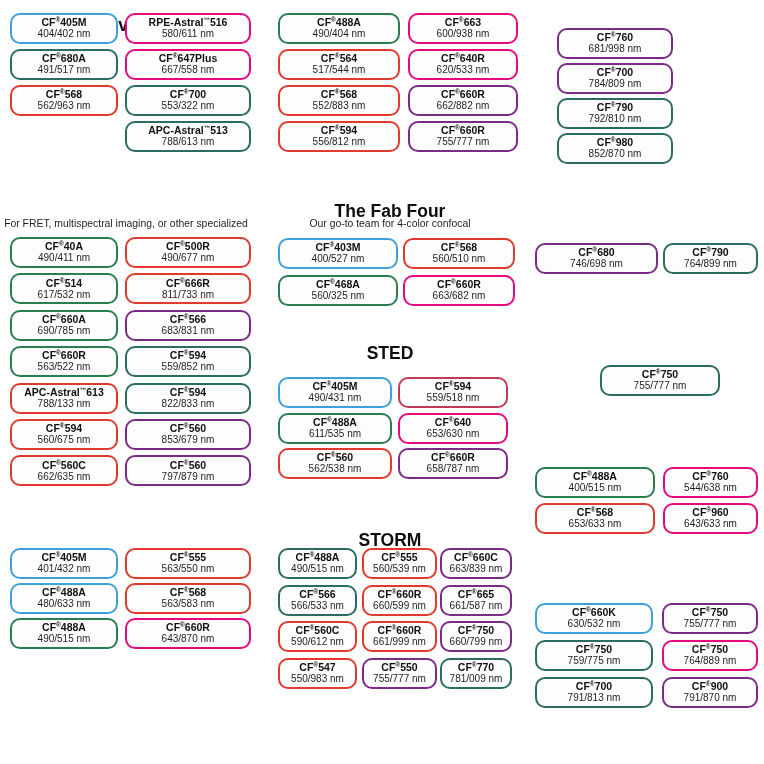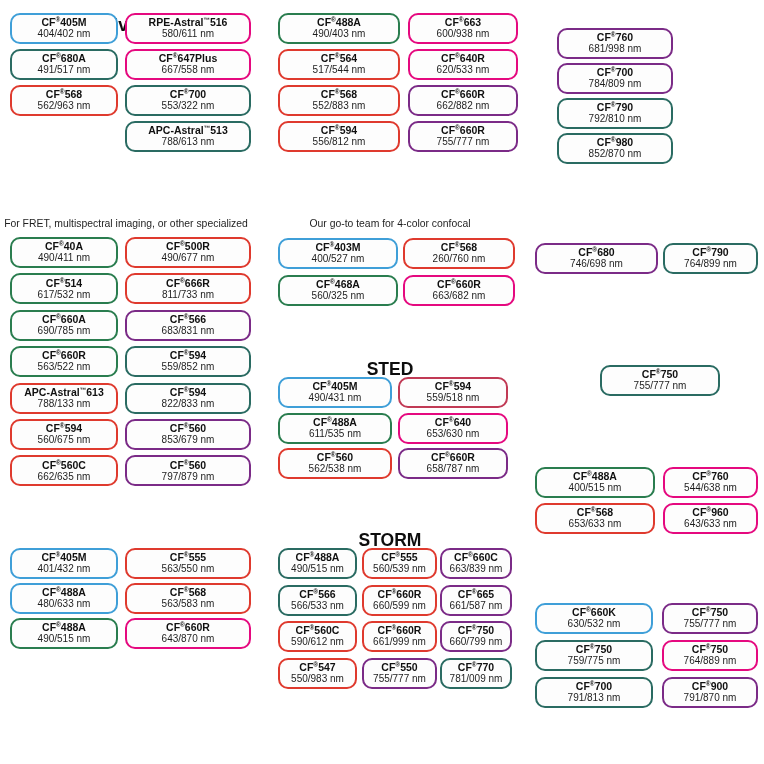--- a/index.html
+++ b/index.html
@@ -22,34 +22,35 @@
     text-align:center;line-height:1.25;
   }
   .sec-sub{
     position:absolute;font-size:10.4px;color:#1f1f1f;text-align:center;white-space:nowrap;
   }
   .hdr-alt-t{left:0;top:186;width:252px;}
   .hdr-alt-s{left:-6px;top:208px;width:264px;}
   .hdr-fab-t{left:268px;top:186px;width:244px;}
   .hdr-fab-s{left:268px;top:208px;width:244px;}
   .hdr-pa-t{left:580px;top:303px;width:160px;}
-  .hdr-sted-t{left:268px;top:344px;width:244px;}
+  .hdr-sted-t{left:268px;top:328px;width:244px;}
   .hdr-tirf-t{left:555px;top:433px;width:200px;}
   .hdr-sim-t{left:0;top:515px;width:252px;}
   .hdr-storm-t{left:268px;top:515px;width:244px;}
   .hdr-2p-t{left:555px;top:573px;width:200px;}
 </style>
 </head>
 <body>
 
 <div class="canvas">
 
   <h2 class="sec-title hdr-alt-t">Alternative spectra</h2>
   <p class="sec-sub  hdr-alt-s">For FRET, multispectral imaging, or other specialized</p>
 
+  <h2 class="sec-title hdr-fab-t">The Fab Four</h2>
   <p class="sec-sub  hdr-fab-s">Our go-to team for 4-color confocal</p>
 
 
   <h2 class="sec-title hdr-sted-t">STED</h2>
 
 
 
   <h2 class="sec-title hdr-storm-t">STORM</h2>
 
 
@@ -77,21 +78,21 @@
       <div class="pill" style="left: 125px; top: 85px; width: 126px; border-color: rgb(42, 107, 98);">
         <div class="pill-name">CF<sup>®</sup>700</div>
         <div class="pill-value">553/322 nm</div>
       </div>
       <div class="pill" style="left: 125px; top: 121px; width: 126px; border-color: rgb(42, 107, 98);">
         <div class="pill-name">APC-Astral<sup>™</sup>513</div>
         <div class="pill-value">788/613 nm</div>
       </div>
       <div class="pill" style="left: 278px; top: 13px; width: 122px; border-color: rgb(42, 125, 79);">
         <div class="pill-name">CF<sup>®</sup>488A</div>
-        <div class="pill-value">490/403 nm</div>
+        <div class="pill-value">490/404 nm</div>
       </div>
       <div class="pill" style="left: 278px; top: 49px; width: 122px; border-color: rgb(223, 58, 46);">
         <div class="pill-name">CF<sup>®</sup>564</div>
         <div class="pill-value">517/544 nm</div>
       </div>
       <div class="pill" style="left: 278px; top: 85px; width: 122px; border-color: rgb(223, 58, 46);">
         <div class="pill-name">CF<sup>®</sup>568</div>
         <div class="pill-value">552/883 nm</div>
       </div>
       <div class="pill" style="left: 278px; top: 121px; width: 122px; border-color: rgb(223, 58, 46);">
@@ -193,21 +194,21 @@
       <div class="pill" style="left: 278px; top: 238px; width: 120px; border-color: rgb(63, 159, 216);">
         <div class="pill-name">CF<sup>®</sup>403M</div>
         <div class="pill-value">400/527 nm</div>
       </div>
       <div class="pill" style="left: 278px; top: 275px; width: 120px; border-color: rgb(42, 125, 79);">
         <div class="pill-name">CF<sup>®</sup>468A</div>
         <div class="pill-value">560/325 nm</div>
       </div>
       <div class="pill" style="left: 403px; top: 238px; width: 112px; border-color: rgb(223, 58, 46);">
         <div class="pill-name">CF<sup>®</sup>568</div>
-        <div class="pill-value">260/760 nm</div>
+        <div class="pill-value">560/510 nm</div>
       </div>
       <div class="pill" style="left: 403px; top: 275px; width: 112px; border-color: rgb(229, 9, 127);">
         <div class="pill-name">CF<sup>®</sup>660R</div>
         <div class="pill-value">663/682 nm</div>
       </div>
     </div>
   <div class="layer">
       <div class="pill" style="left: 535px; top: 243px; width: 123px; border-color: rgb(123, 43, 135);">
         <div class="pill-name">CF<sup>®</sup>680</div>
         <div class="pill-value">746/698 nm</div>

